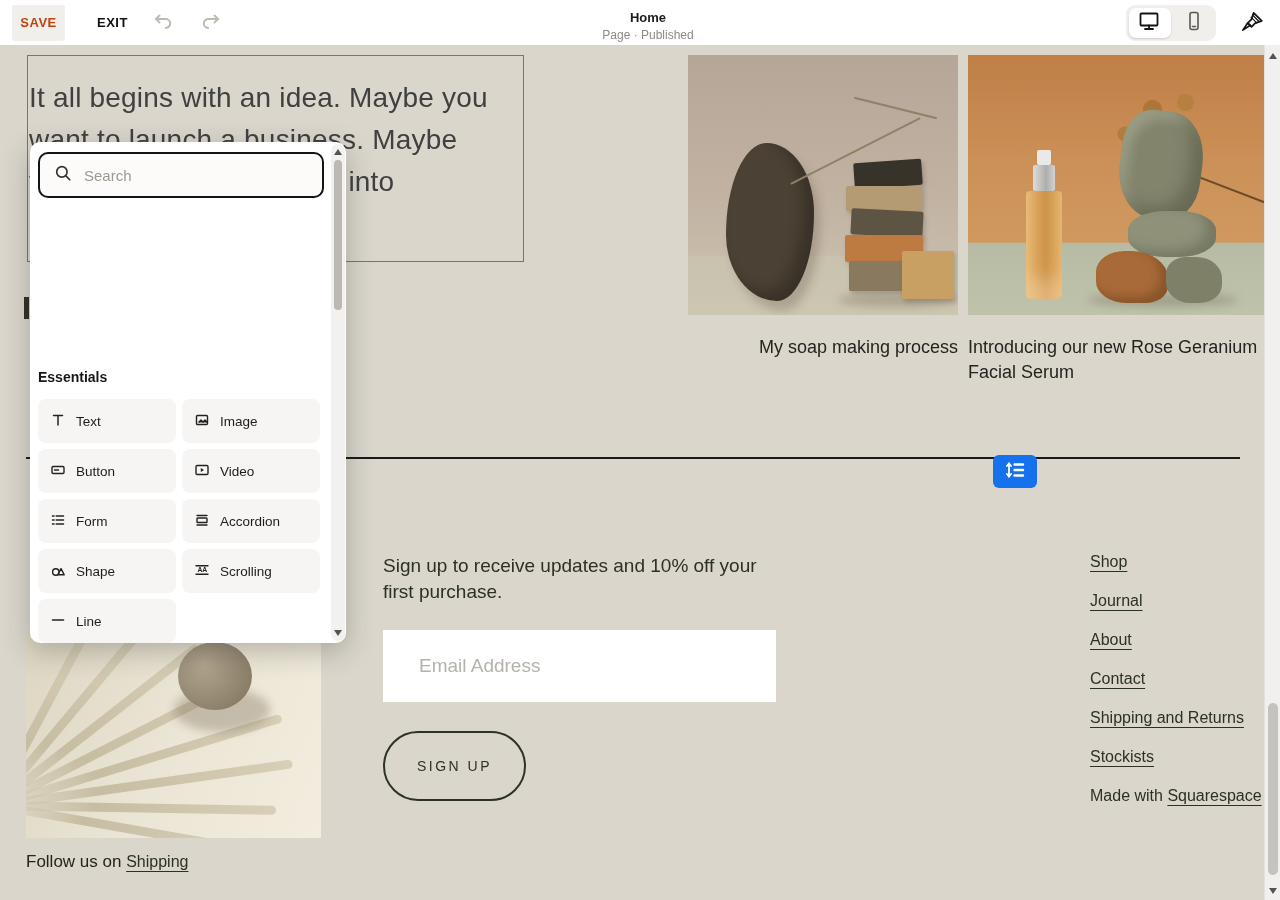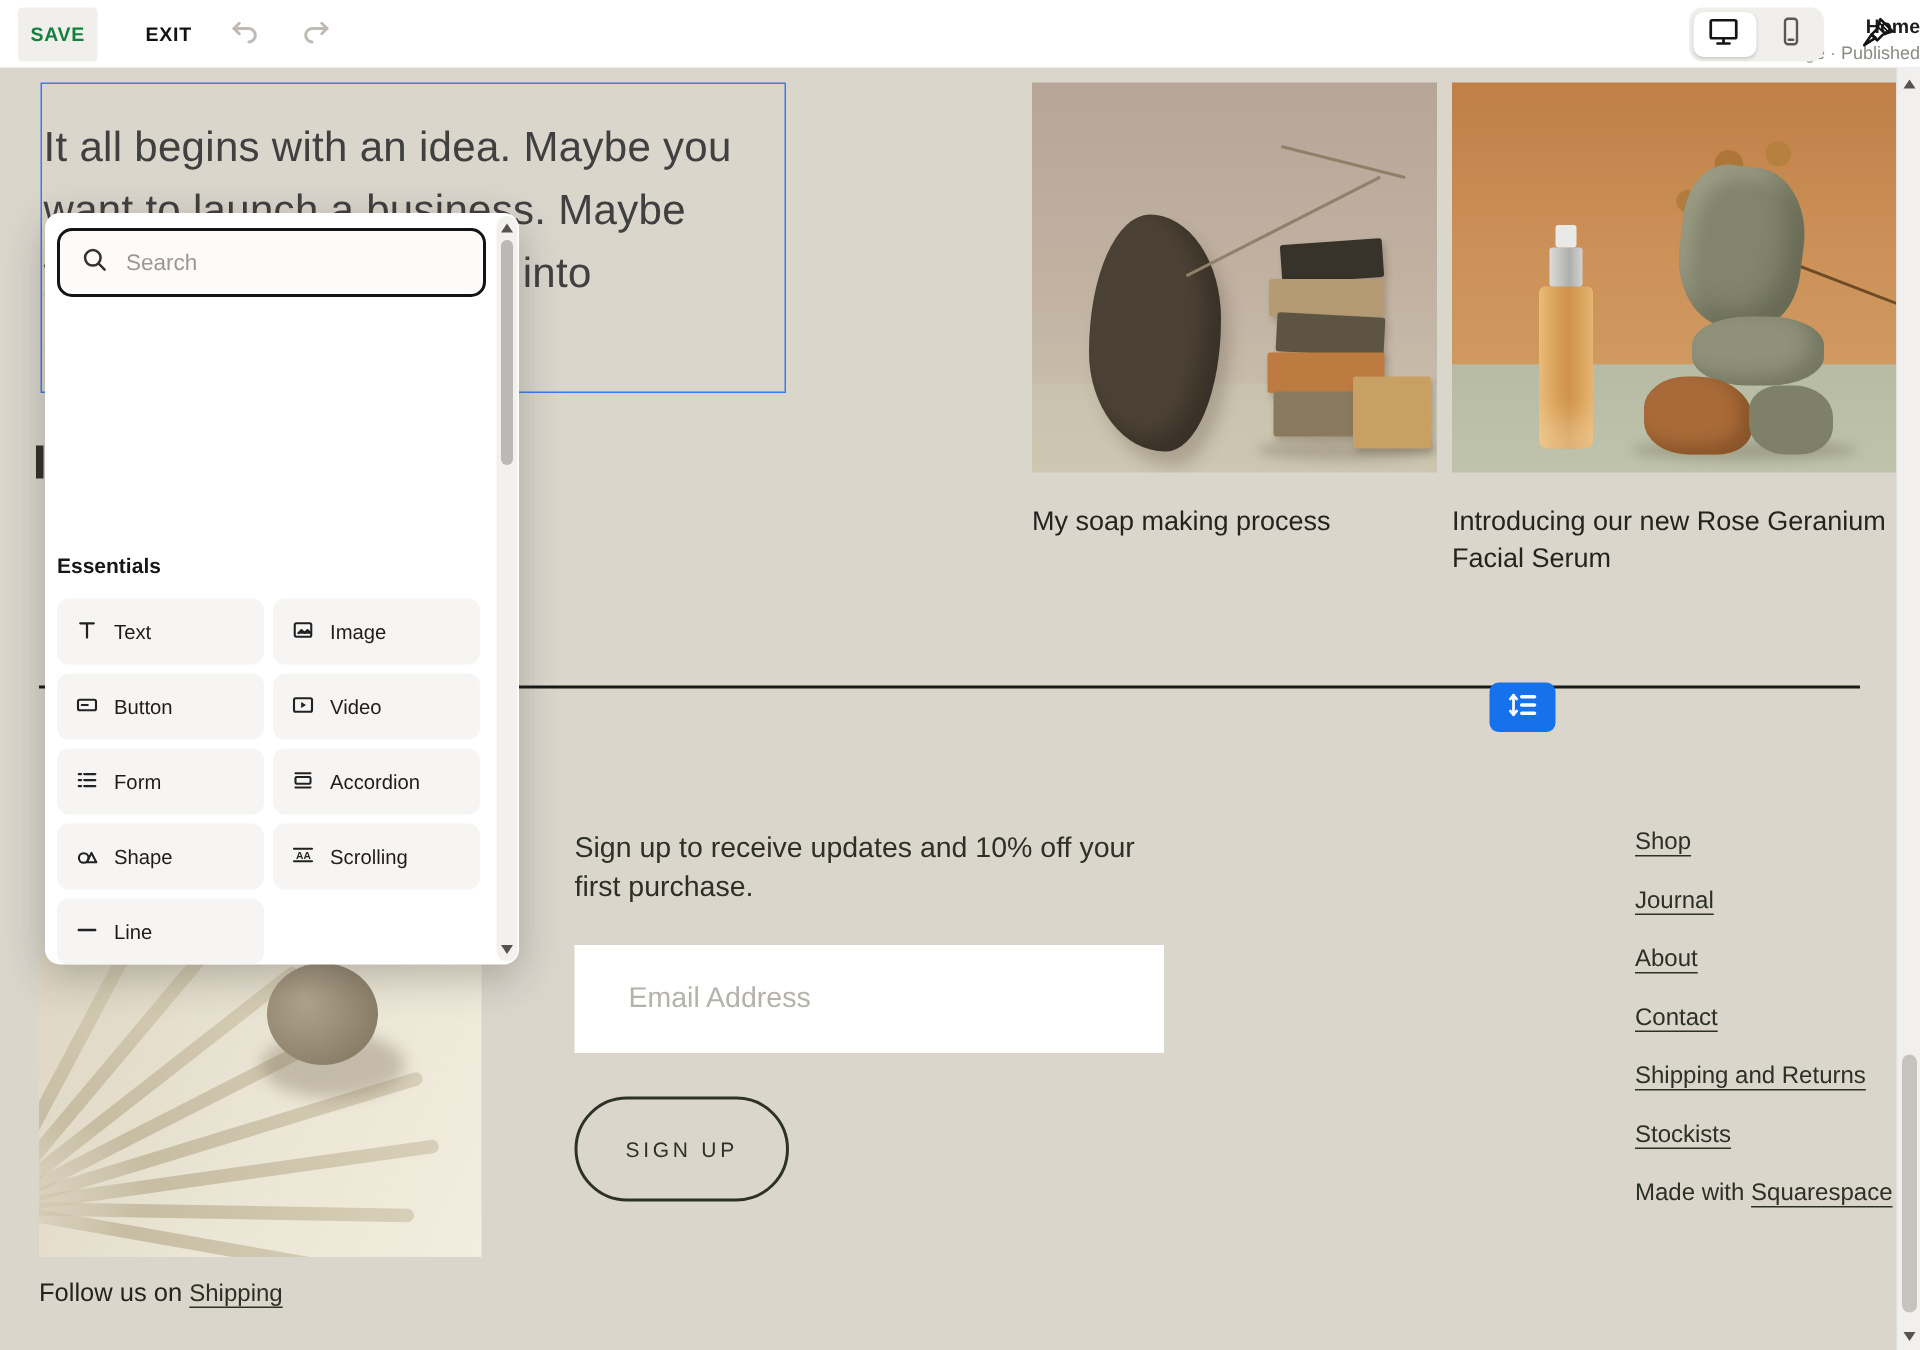--- a/index.html
+++ b/index.html
@@ -4,26 +4,26 @@
 <style>
   * { margin:0; padding:0; box-sizing:border-box; }
   html,body { width:1280px; height:900px; overflow:hidden;
     font-family:"Liberation Sans", sans-serif; background:#dad6cc; }
 
   
   .toolbar { position:absolute; left:0; top:0; width:1280px; height:45px;
     background:#ffffff; z-index:40; }
   .tb-left { position:absolute; left:12px; top:0; height:45px; display:flex; align-items:center; gap:22px; }
   .btn-save { width:53px; height:36px; background:#f1efec; border:none; border-radius:3px;
-    color:#15803d; font-size:13px; font-weight:bold; letter-spacing:.5px; cursor:default;
+    color:#c2410c; font-size:13px; font-weight:bold; letter-spacing:.5px; cursor:default;
     font-family:"Liberation Sans", sans-serif; }
   .btn-exit { background:none; border:none; color:#121212; font-size:13px; font-weight:bold;
     letter-spacing:.5px; margin-left:10px; font-family:"Liberation Sans", sans-serif; }
   .tb-icon-btn { background:none; border:none; width:26px; height:26px; padding:0; }
-  .tb-center { position:absolute; left:0; right:0; top:0; height:45px; text-align:right;margin-left:16px; }
+  .tb-center { position:absolute; left:0; right:0; top:0; height:45px; text-align:center;margin-left:16px; }
   .tb-title { font-size:13px; font-weight:bold; color:#1c1c1a; margin-top:10px; }
   .tb-status { font-size:12px; color:#8e8a84; margin-top:3px; }
   .tb-right { position:absolute; right:0; top:0; height:45px; display:flex; align-items:center; }
   .seg { width:90px; height:36px; background:#f1efec; border-radius:9px; position:relative;
     display:flex; margin-right:22px; }
   .seg-half { flex:1; display:flex; align-items:center; justify-content:center; border:none; background:none; }
   .seg-active { position:absolute; left:3px; top:3px; width:42px; height:30px; background:#ffffff;
     border-radius:7px; box-shadow:0 1px 2px rgba(0,0,0,.14); }
   .seg-half.z { position:relative; z-index:2; }
   .brush-btn { background:none; border:none; width:28px; height:28px; margin-right:14px; padding:0; }
@@ -35,21 +35,21 @@
   .selection-box { position:absolute; left:27px; top:10px; width:497px; height:207px;
     border:1px solid #3b7bf0; }
   .heading { padding:21px 0 0 1px; font-size:28px; line-height:42px; color:#404040;
     letter-spacing:.2px; }
   .peek { position:absolute; left:24px; top:252px; width:5px; height:22px; background:#302f29; }
 
   
   .card { position:absolute; top:10px; }
   .card-img { width:100%; height:260px; position:relative; overflow:hidden; }
   .card-title { margin-top:20px; font-size:18px; line-height:25px; color:#24231f; }
-  .card-l { left:688px; width:270px; }
+  .card-l { left:688px; width:270px;text-align:right; }
   .card-r { left:968px; width:304px; }
 
   
   .img-soap { background:linear-gradient(180deg,#b6a698 0%,#c0b1a1 50%,#c8bbaa 77%,#c8c2ae 77.5%,#cdc7b2 100%); }
   .rock { position:absolute; left:38px; bottom:14px; width:88px; height:158px; background:#4b4134;
     border-radius:46% 54% 42% 58% / 58% 44% 56% 42%;
     box-shadow:inset -10px -8px 14px rgba(0,0,0,.25), 6px 10px 10px rgba(80,65,50,.25); }
   .branch1,.branch2 { position:absolute; border-top:2px solid #8f8069; }
   .branch1 { left:95px; top:95px; width:145px; transform:rotate(-27deg); }
   .branch2 { left:165px; top:52px; width:85px; transform:rotate(14deg); }

